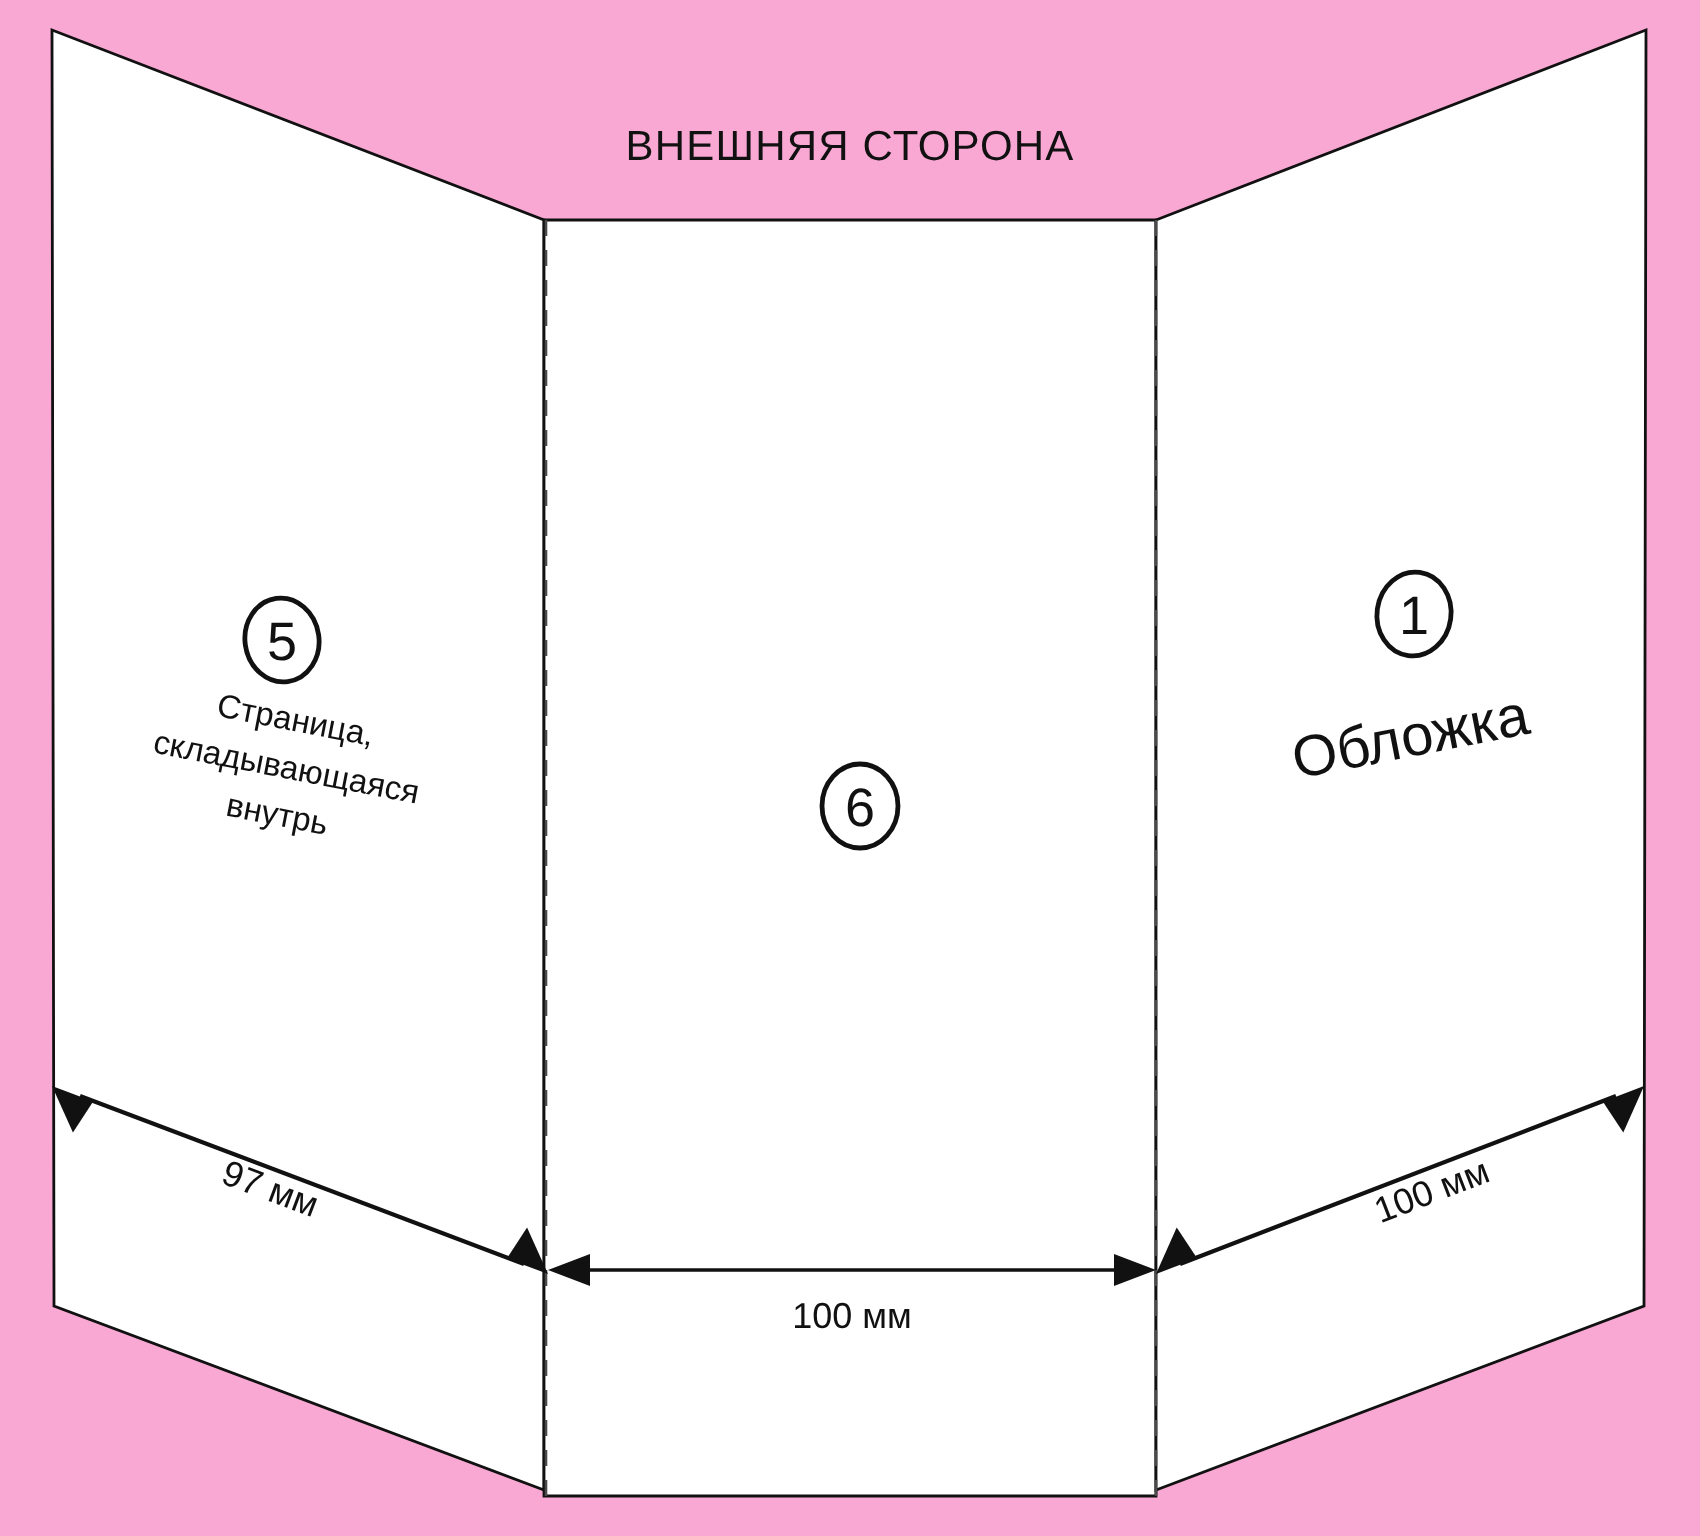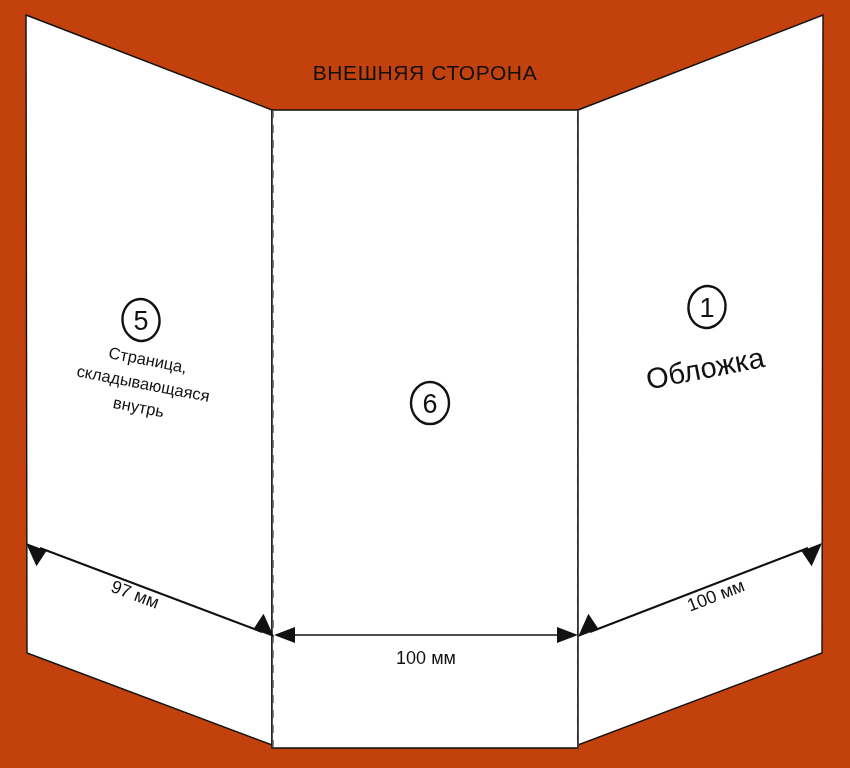--- a/index.html
+++ b/index.html
@@ -11,21 +11,21 @@
     width: 850px;
     height: 768px;
     font-family: "Liberation Sans", sans-serif;
     color: #111111;
     overflow: hidden;
   }
   #diagram-root {
     position: relative;
     width: 850px;
     height: 768px;
-    background: #c2410c;
+    background: #f9a8d4;
   }
   #diagram-svg {
     position: absolute;
     left: 0;
     top: 0;
     width: 850px;
     height: 768px;
   }
   .svg-text {
     font-family: "Liberation Sans", sans-serif;

